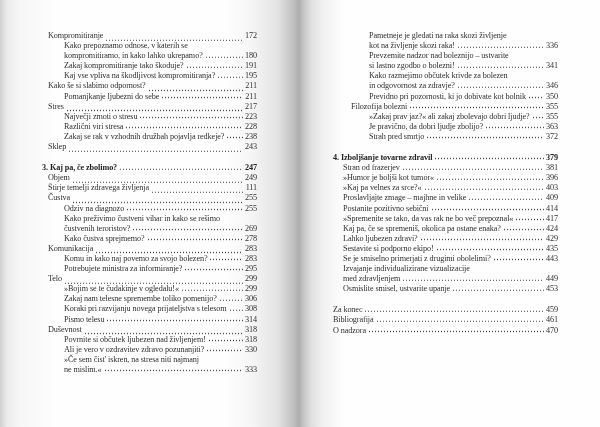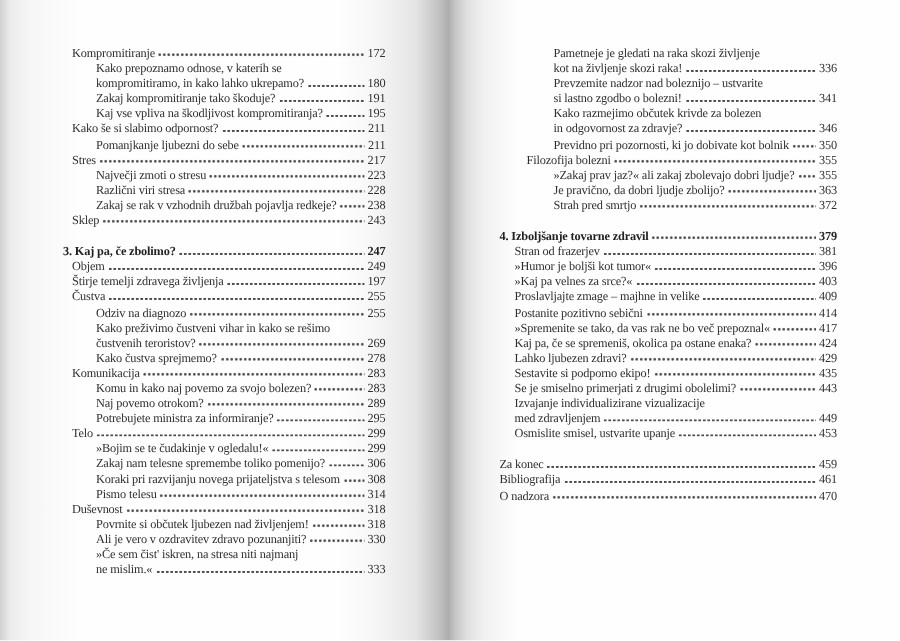--- a/index.html
+++ b/index.html
@@ -42,21 +42,21 @@
   .row.gap{margin-top:11px;}
   .row.bold{font-weight:bold;color:#222;}
   .t{white-space:nowrap;}
   .pg{white-space:nowrap;}
   .leader{
     flex:1 1 0;min-width:4px;height:2.6px;margin:0 2px;
     background-image:radial-gradient(circle,#4a4a4a 0.7px,rgba(0,0,0,0) 0.9px);
     background-size:3px 2.6px;background-repeat:repeat-x;background-position:0 50%;
   }
   
-  .page-left .lvl1{padding-left:6px;}
+  .page-left .lvl1{padding-left:6px;align-items:flex-end;}
   .page-left .lvl2{padding-left:22px;}
   
   .page-right .lvl1{padding-left:10px;}
   .page-right .lvl2{padding-left:18px;justify-content:space-between;}
   .page-right .lvl3{padding-left:36px;}
 </style>
 </head>
 <body>
 
 <div class="book">
@@ -127,21 +127,21 @@
         <span class="pg">247</span>
       </div>
       <div class="row lvl1">
         <span class="t">Objem</span>
         <span class="leader"></span>
         <span class="pg">249</span>
       </div>
       <div class="row lvl1">
         <span class="t">Štirje temelji zdravega življenja</span>
         <span class="leader"></span>
-        <span class="pg">197</span>
+        <span class="pg">111</span>
       </div>
       <div class="row lvl1">
         <span class="t">Čustva</span>
         <span class="leader"></span>
         <span class="pg">255</span>
       </div>
       <div class="row lvl2">
         <span class="t">Odziv na diagnozo</span>
         <span class="leader"></span>
         <span class="pg">255</span>
@@ -161,25 +161,20 @@
       </div>
       <div class="row lvl1">
         <span class="t">Komunikacija</span>
         <span class="leader"></span>
         <span class="pg">283</span>
       </div>
       <div class="row lvl2">
         <span class="t">Komu in kako naj povemo za svojo bolezen?</span>
         <span class="leader"></span>
         <span class="pg">283</span>
-      </div>
-      <div class="row lvl2">
-        <span class="t">Naj povemo otrokom?</span>
-        <span class="leader"></span>
-        <span class="pg">289</span>
       </div>
       <div class="row lvl2">
         <span class="t">Potrebujete ministra za informiranje?</span>
         <span class="leader"></span>
         <span class="pg">295</span>
       </div>
       <div class="row lvl1">
         <span class="t">Telo</span>
         <span class="leader"></span>
         <span class="pg">299</span>

